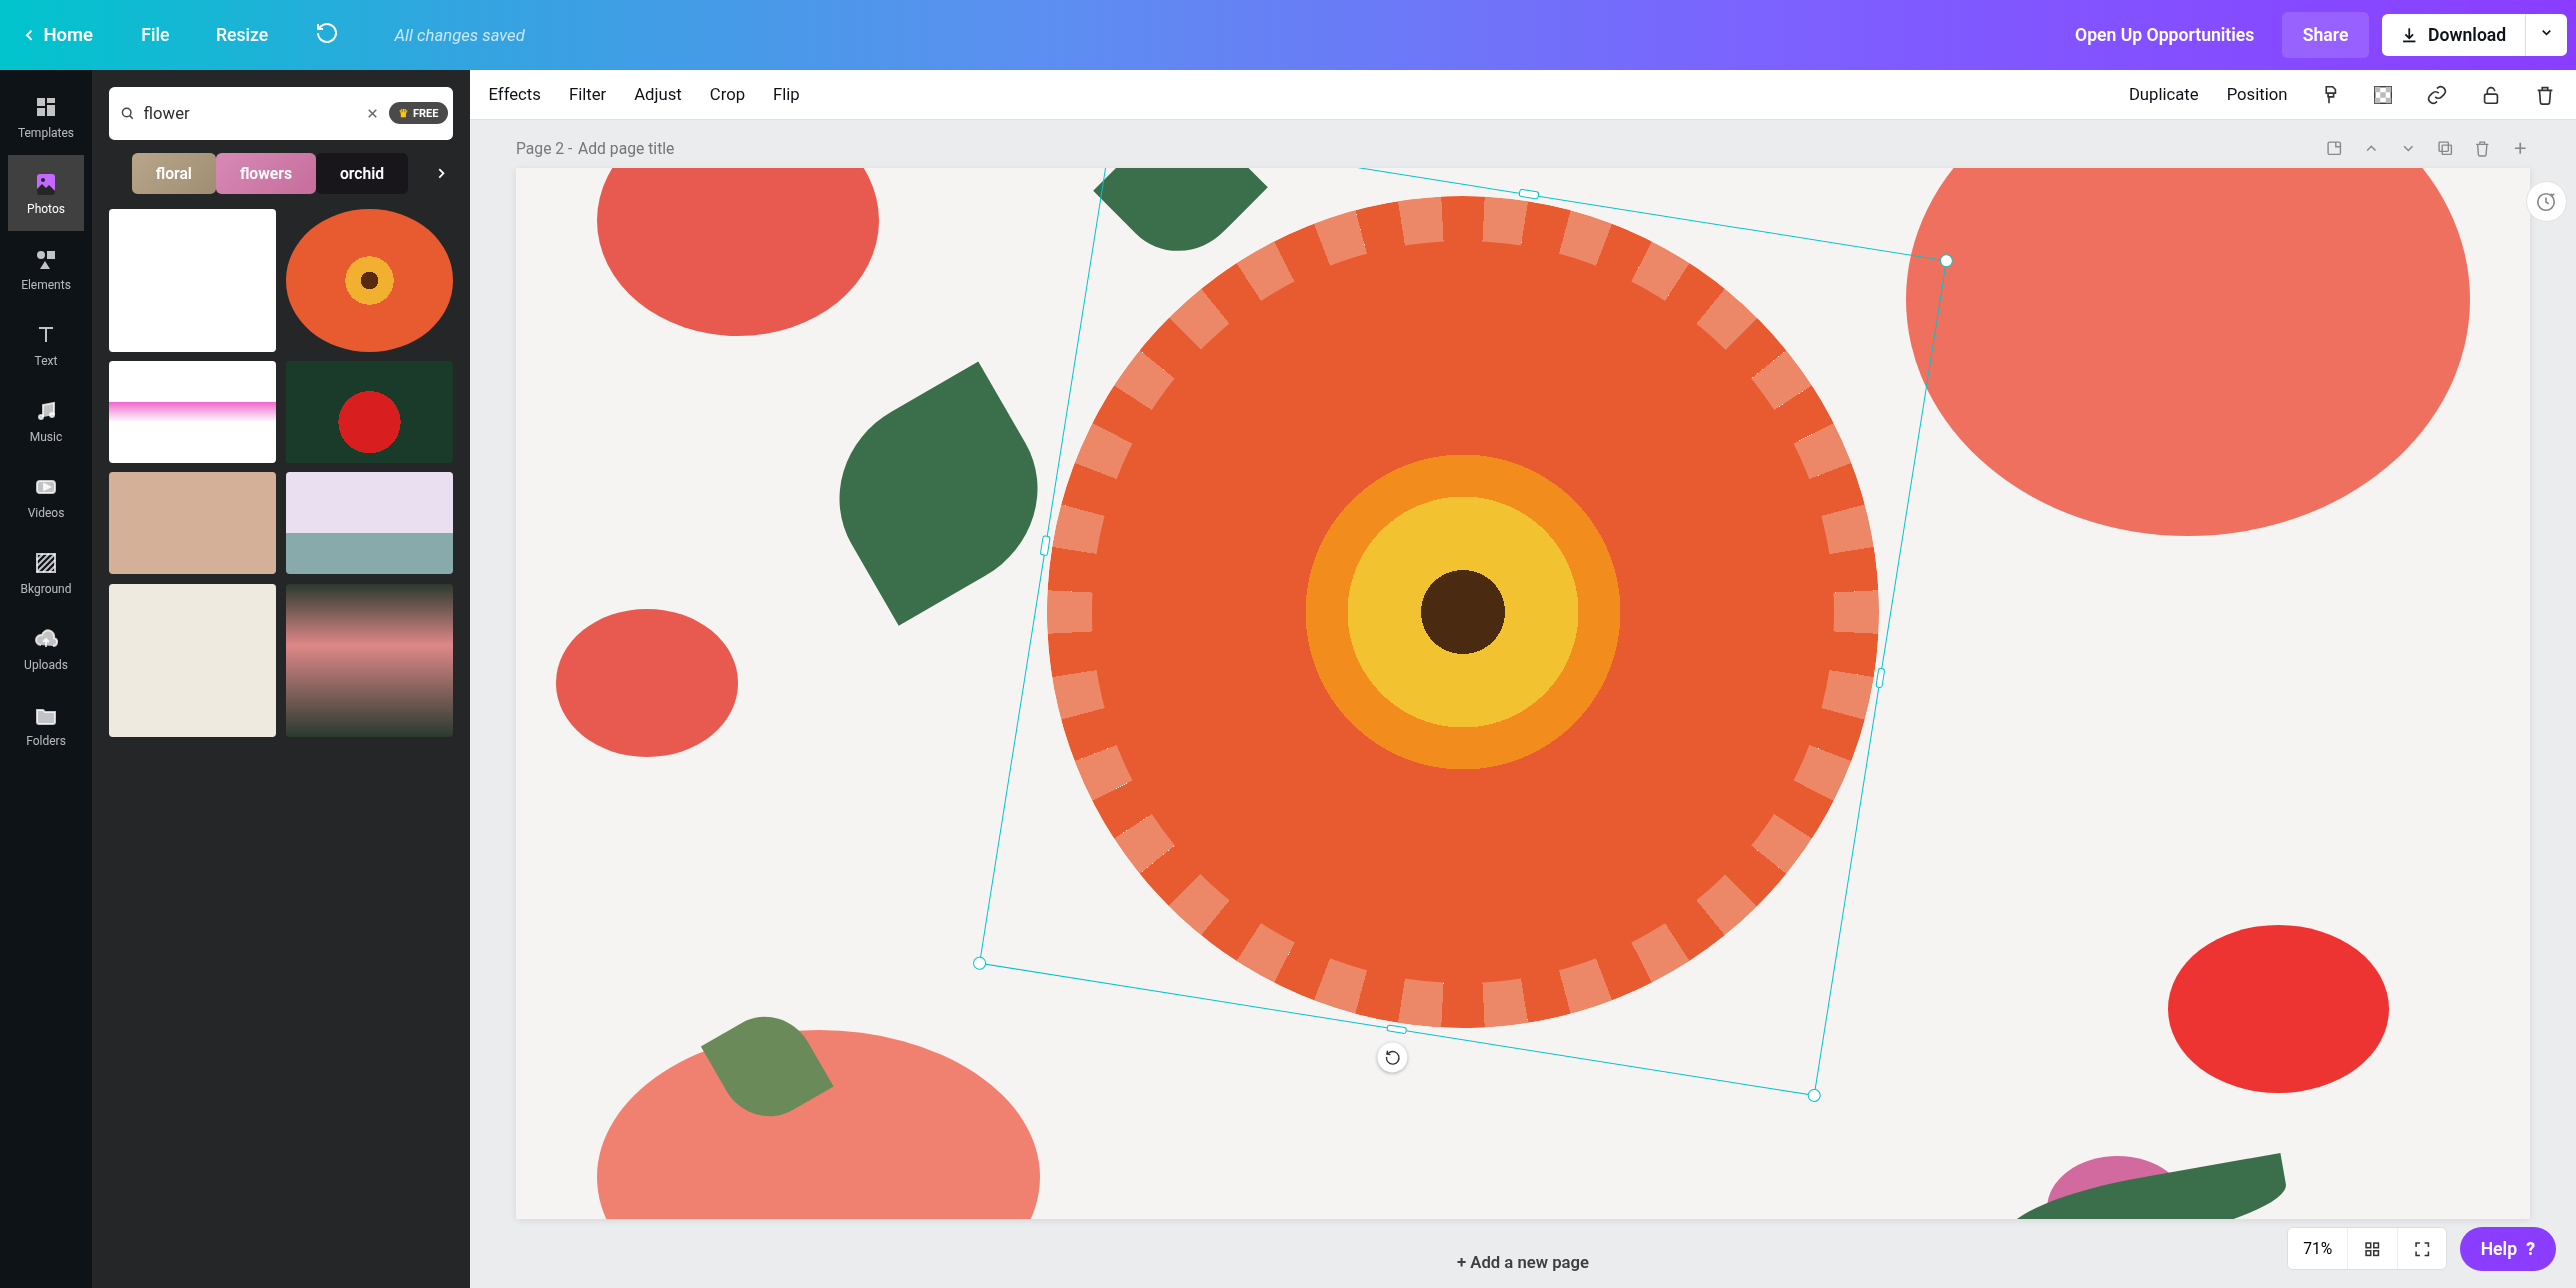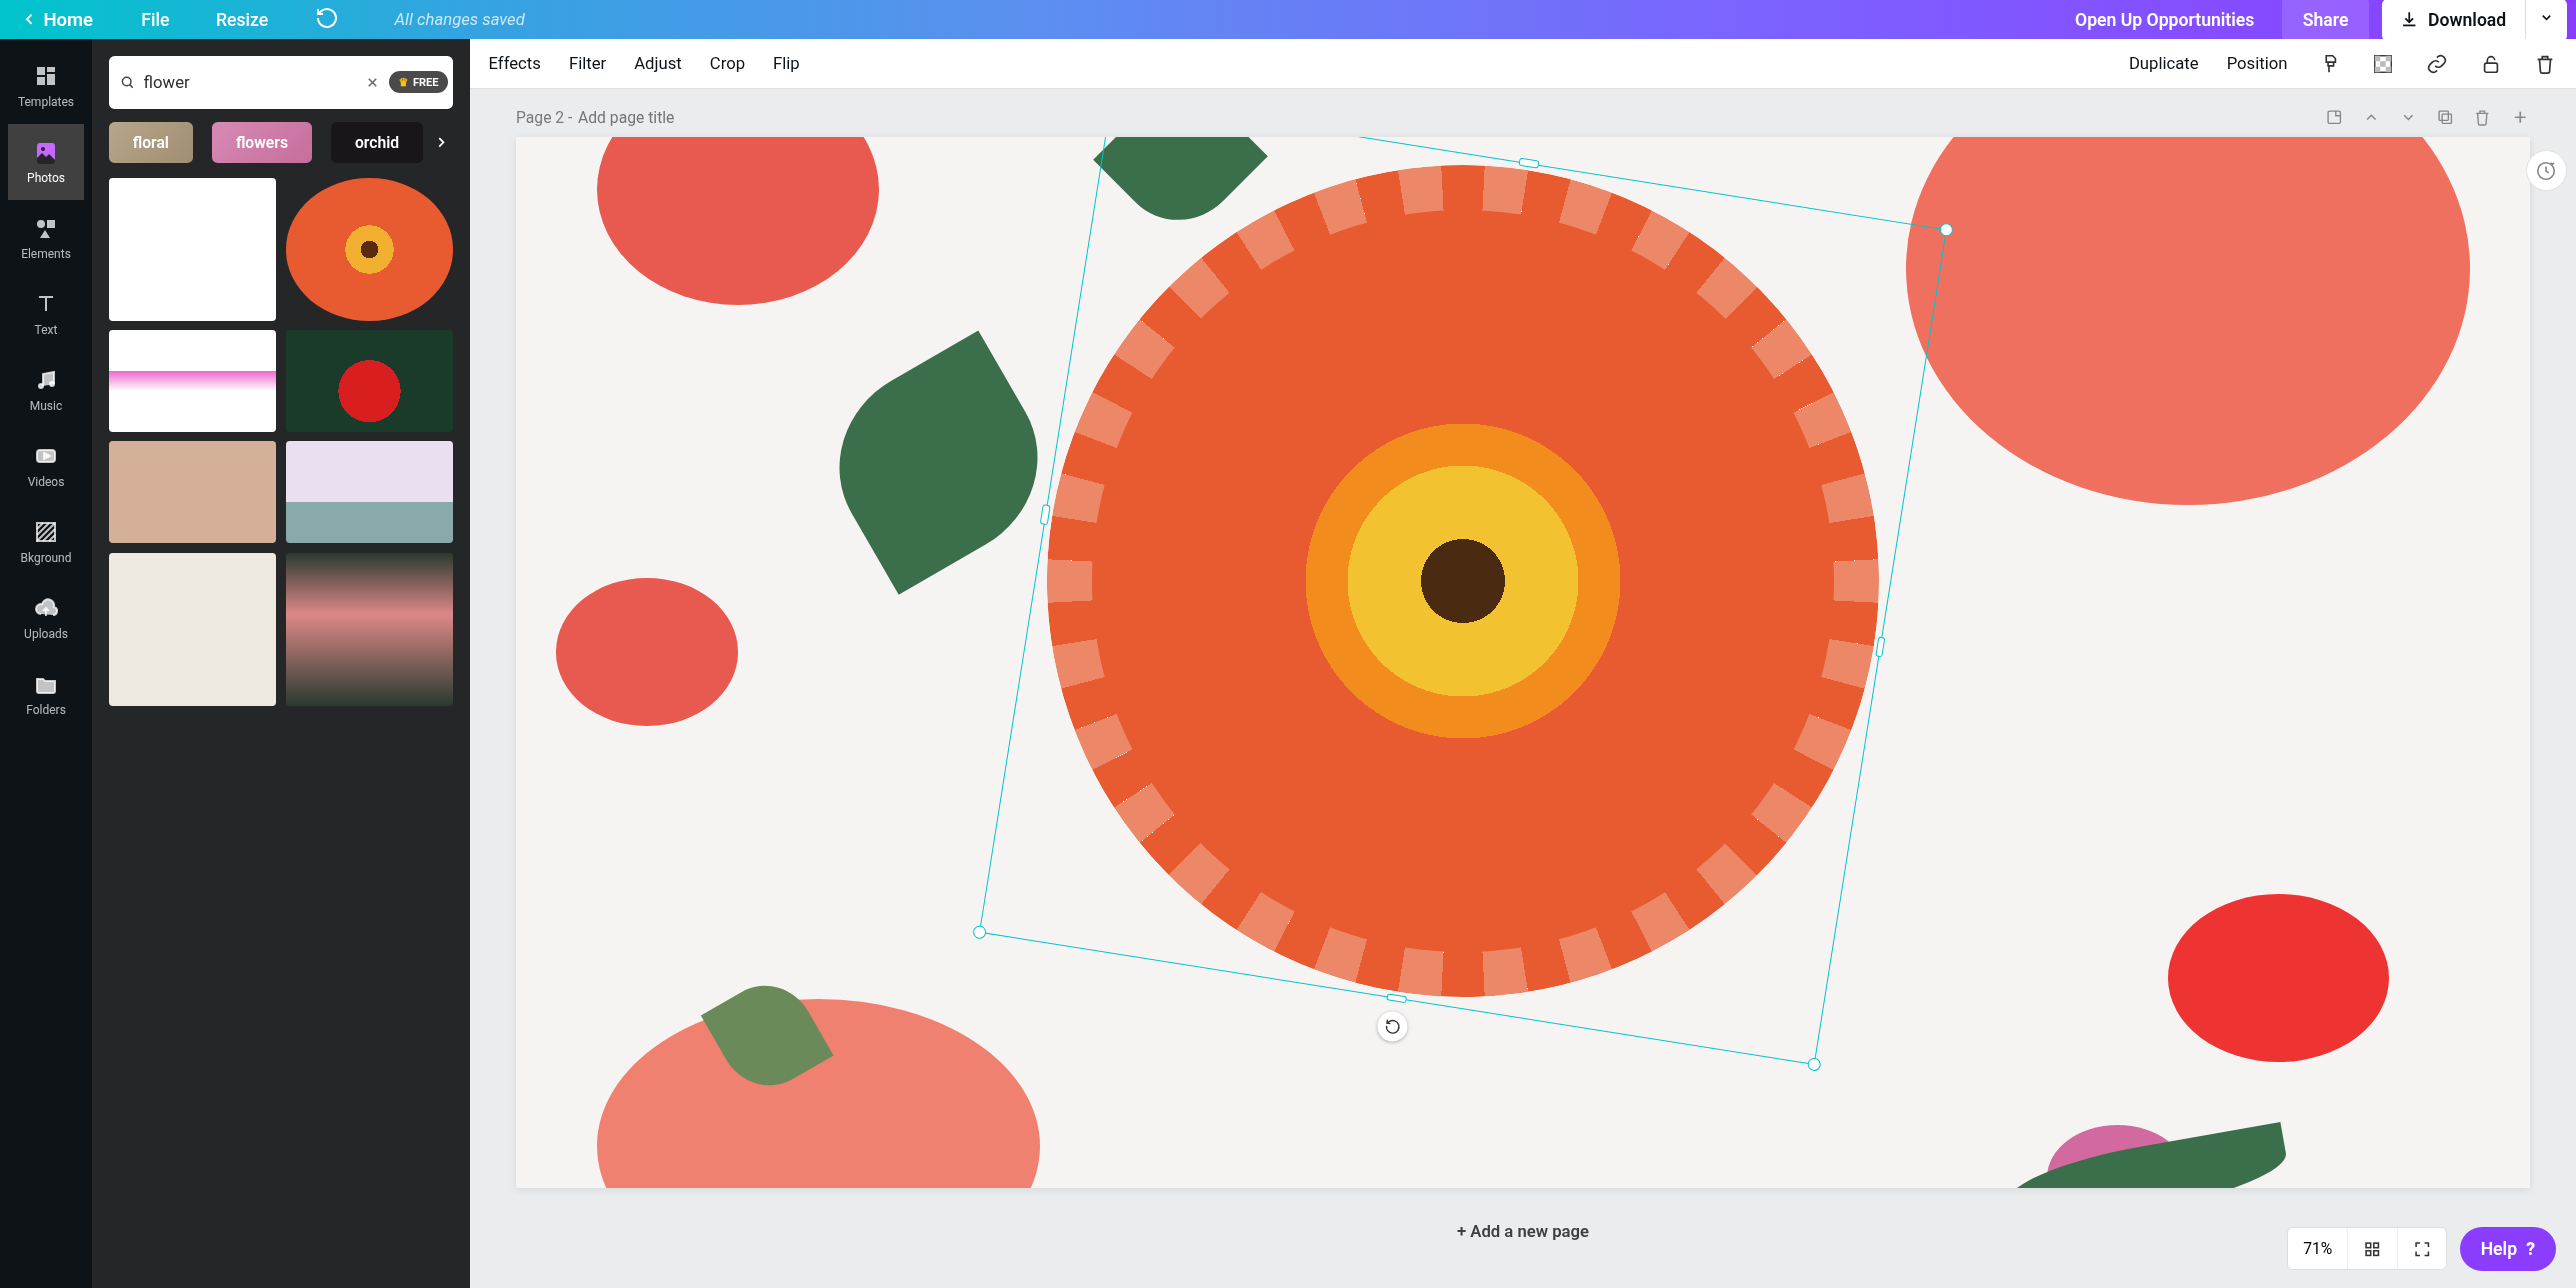--- a/index.html
+++ b/index.html
@@ -1,20 +1,20 @@
 <!DOCTYPE html>
 <html style="font-size:15px"><head>
 <meta charset="utf-8">
 <style>
 * { margin: 0; padding: 0; box-sizing: border-box; font-family: -apple-system, BlinkMacSystemFont, "Segoe UI", Roboto, sans-serif; }
 html, body { width: 100%; height: 100%; overflow: hidden; }
 body { display: flex; flex-direction: column; background: #fff; }
 
 
-.topbar { height: 39px; display: flex; align-items: center; padding: 0 9.3px;
+.topbar { height: 70px; display: flex; align-items: center; padding: 0 9.3px;
   background: linear-gradient(90deg,#00c4cc 0%,#33a4e0 18%,#5b8ff0 40%,#7d60ff 70%,#8b3dff 100%);
   color: #fff; flex-shrink: 0; gap: 43px; }
 .topbar .left { display: flex; align-items: center; gap: 28px; }
 .home-btn { display: flex; align-items: center; gap: 4.6px; font-size: 18.5px; font-weight: 600; padding: 5.6px 11px; cursor: pointer; }
 .menu-link { font-size: 17.6px; font-weight: 500; cursor: pointer; padding: 5.6px 9.3px; }
 .undo-btn { padding: 5.6px 9.3px; cursor: pointer; }
 .save-status { color: rgba(255,255,255,.75); font-style: italic; font-size: 16.7px; margin-left: 18.5px; }
 .topbar .right { margin-left: auto; display: flex; align-items: center; gap: 13px; }
 .opps { font-size: 17.6px; font-weight: 600; padding: 9.3px 15px; cursor: pointer; }
 .share-btn { background: rgba(255,255,255,.14); padding: 13px 20.4px; border-radius: 5.6px; font-size: 17.6px; font-weight: 600; cursor: pointer; }
@@ -32,21 +32,21 @@
 .vnav .item.active svg { fill: #c568ff; }
 .vnav .item:not(.active) svg { fill: rgba(255,255,255,.75); }
 
 
 .panel { width: 378px; background: #252627; padding: 16.7px; display: flex; flex-direction: column; flex-shrink: 0; position: relative; }
 .search { display: flex; align-items: center; background: #fff; border-radius: 5.6px; height: 53px; padding: 0 5.6px 0 11px; gap: 9.3px; }
 .search input { flex: 1; border: none; outline: none; font-size: 16.7px; background: transparent; color: #2d2d2d; }
 .clear-x { width: 20.4px; height: 20.4px; color: #5a5a5a; cursor: pointer; display: flex; align-items: center; justify-content: center; }
 .free-pill { background: #4a4a4a; color: #fff; font-size: 11px; font-weight: 700; padding: 4.6px 9.3px; border-radius: 13px; display: flex; align-items: center; gap: 4.6px; cursor: pointer; }
 .crown { color: #ffc700; }
-.chips { display: flex; gap: 19px; margin-top: 13px; overflow: hidden; position: relative; align-items: flex-end; }
+.chips { display: flex; gap: 0; margin-top: 13px; overflow: hidden; position: relative; align-items: flex-end; margin-left: 23px; }
 .chip { flex: 0 0 auto; height: 41px; padding: 0 24px; border-radius: 5.6px; display: flex; align-items: center; font-size: 15.7px; font-weight: 600; cursor: pointer; color: #fff; }
 .chip.floral { background: linear-gradient(135deg,#b9a68a,#a08e72); }
 .chip.flowers { background: linear-gradient(135deg,#d78ab5,#c66d9c); }
 .chip.orchid { background: #18161b; }
 .chips-caret { position: absolute; right: -3.7px; background: #252627; width: 31px; height: 41px; display: flex; align-items: center; justify-content: center; color: #fff; cursor: pointer; }
 .grid { margin-top: 15px; flex: 1; overflow-y: auto; columns: 2; column-gap: 9.3px; }
 .thumb { width: 100%; margin-bottom: 9.3px; border-radius: 3.7px; background: #888; cursor: pointer; break-inside: avoid; }
 .collapse-handle { position: absolute; right: -22px; top: 50%; transform: translateY(-50%); width: 22px; height: 89px; background: #252627; border-radius: 0 13px 13px 0; display: flex; align-items: center; justify-content: center; color: #fff; cursor: pointer; }
 
 

